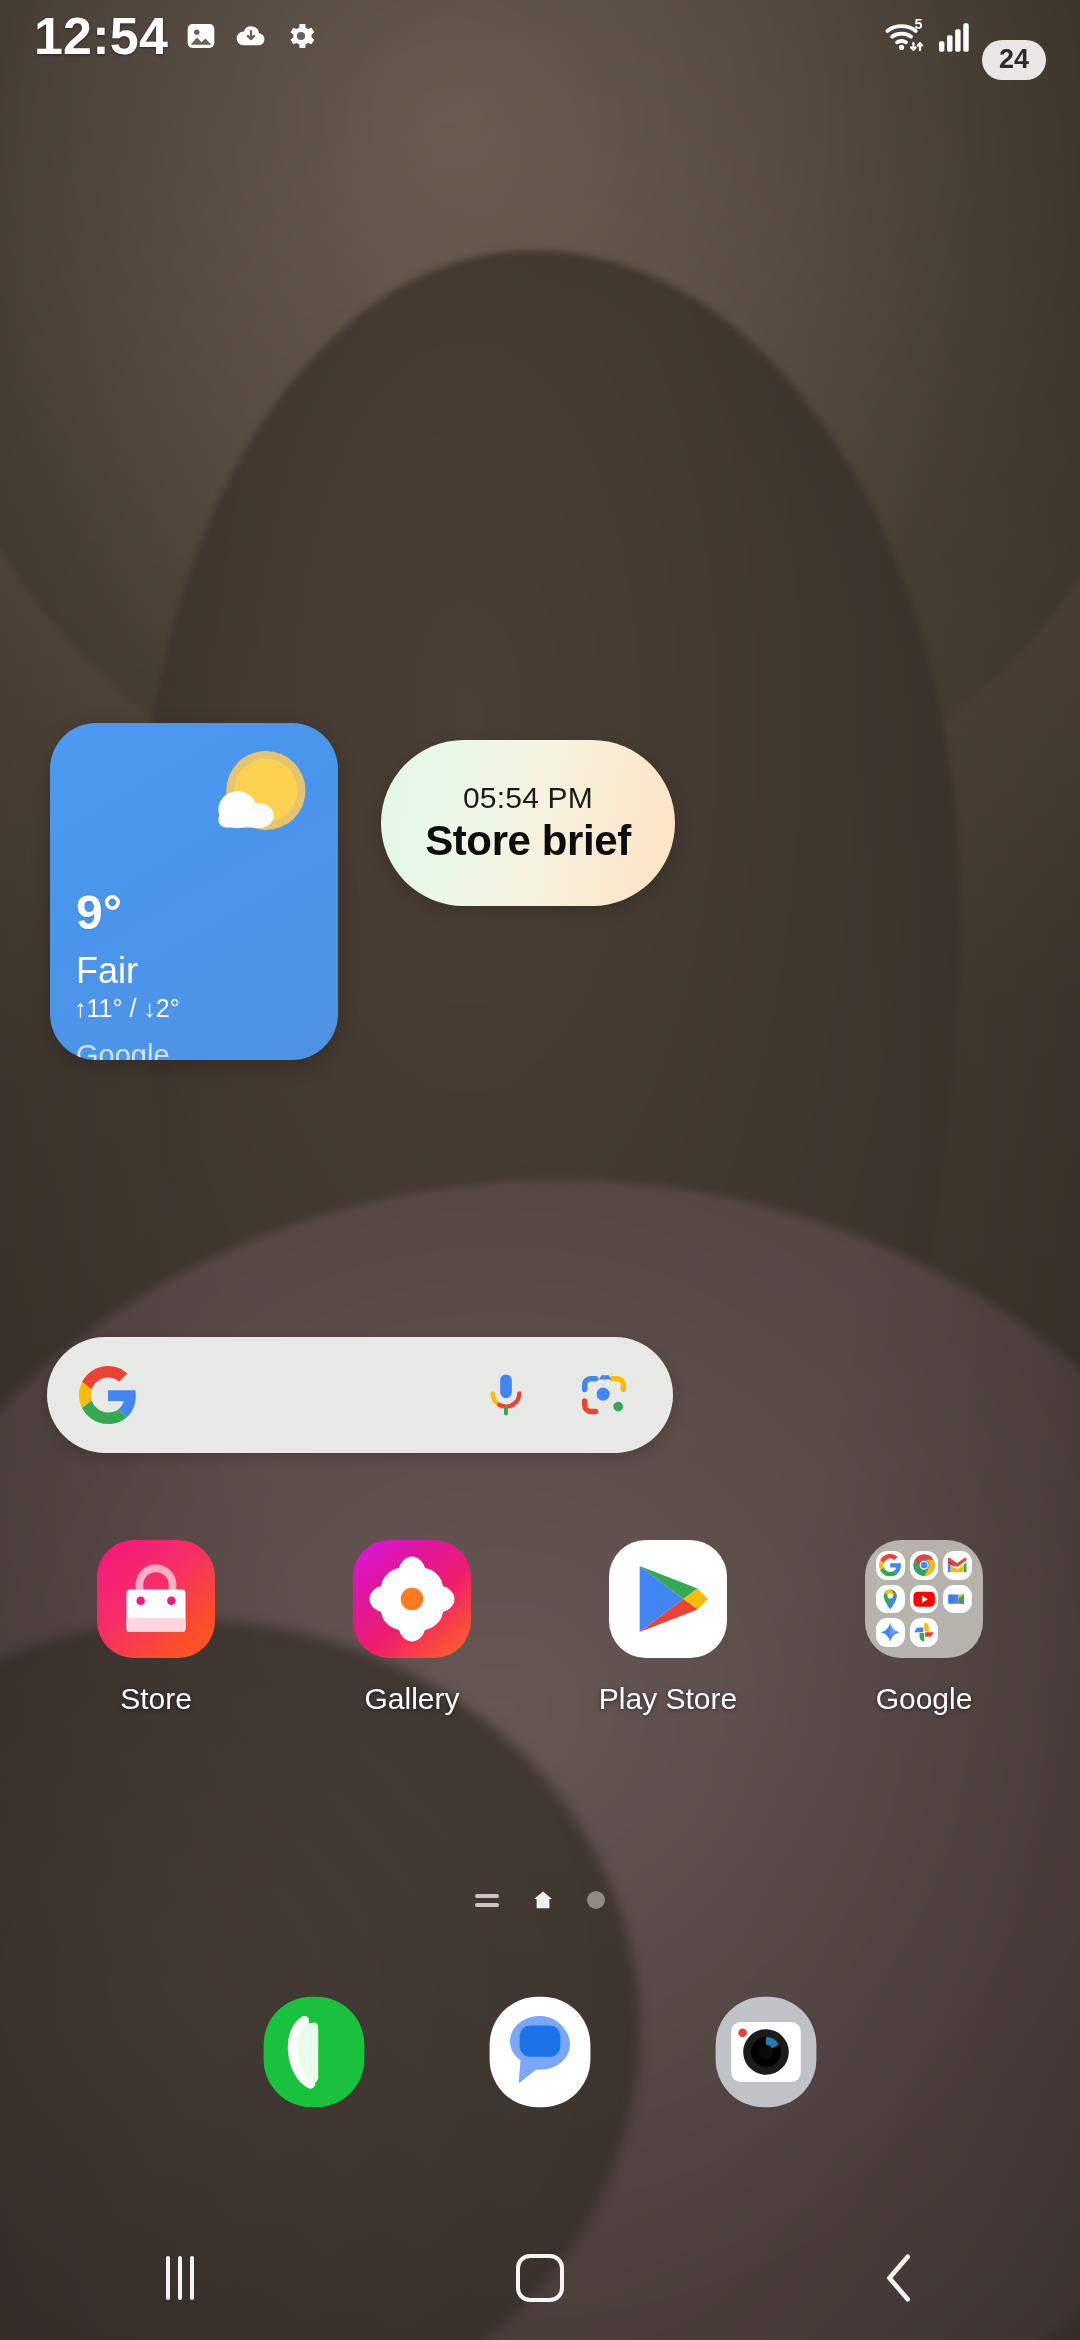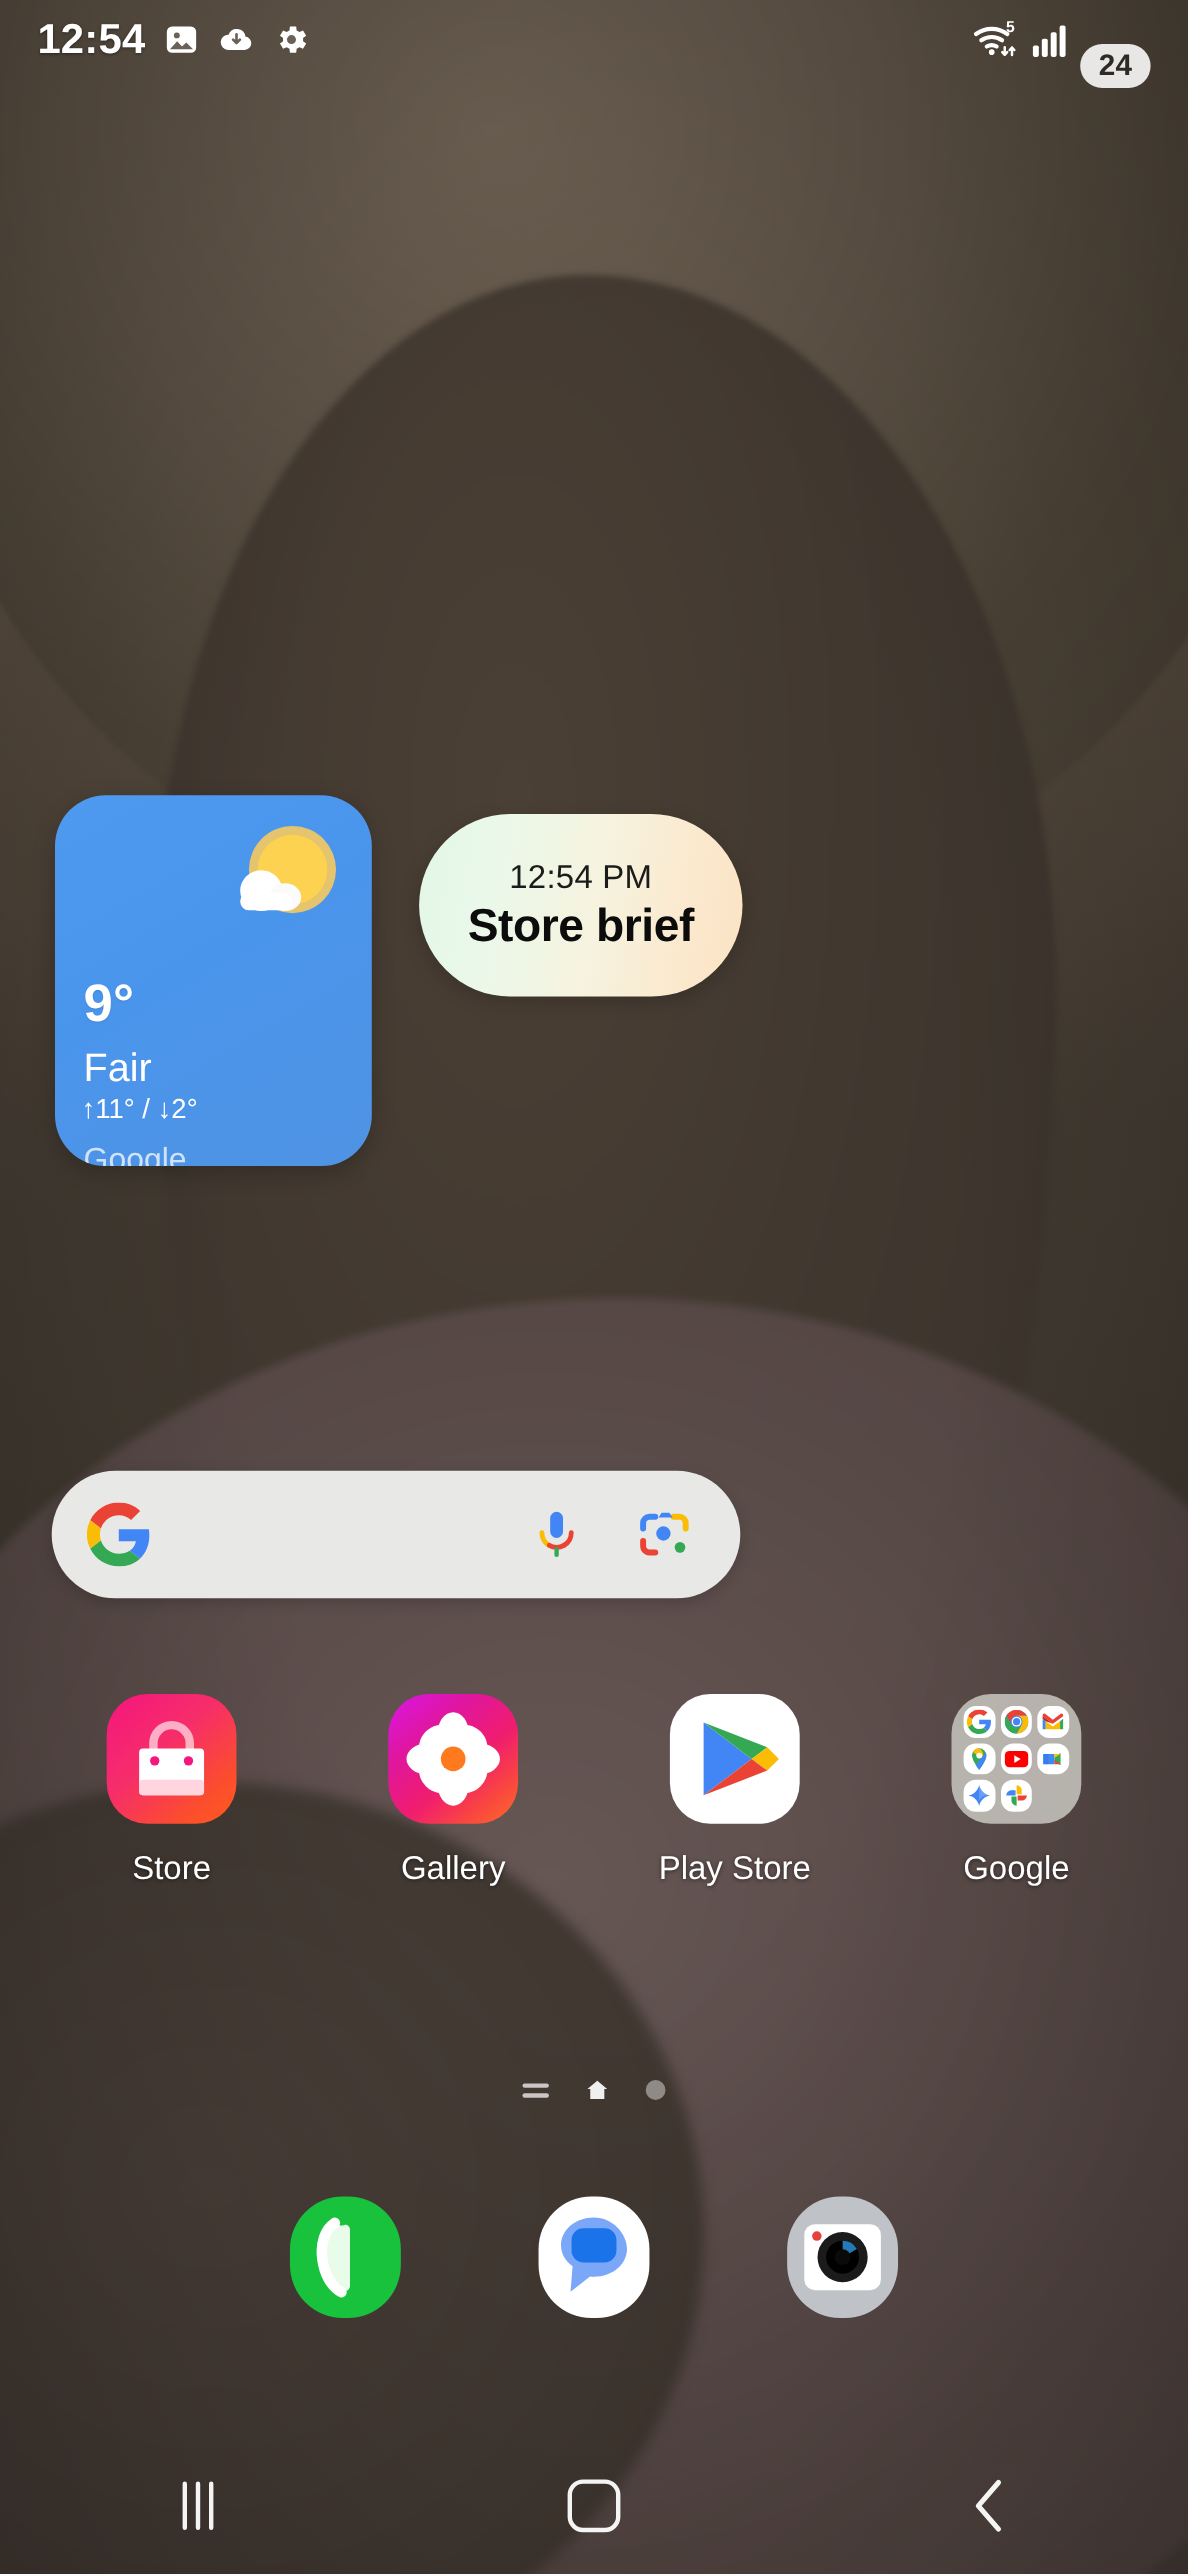--- a/index.html
+++ b/index.html
@@ -49,21 +49,21 @@
   #screen { position:absolute; inset:0; z-index:2; }
 
   
   .statusbar {
     position:absolute; top:0; left:0; width:1080px; height:72px;
     display:flex; align-items:center; justify-content:space-between;
     padding:0 34px 0 34px;
   }
   .sb-left { display:flex; align-items:center; gap:16px; }
   .sb-clock {
-    color:#fff; font-size:38px; font-weight:700; letter-spacing:.2px;
+    color:#fff; font-size:52px; font-weight:700; letter-spacing:.2px;
     text-shadow:0 1px 3px rgba(0,0,0,.45);
   }
   .sb-right { display:flex; align-items:center; gap:11px; }
   .battery-pill {
     min-width:64px; height:40px; border-radius:20px;
     background:rgba(255,255,255,.88);
     display:flex; align-items:center; justify-content:center;
     padding:0 10px;
     margin-top:47px;
   }
@@ -237,21 +237,21 @@
       <ellipse cx="54" cy="55" rx="11" ry="9.5" fill="#fbfbfb"></ellipse>
       <rect x="23" y="52" width="36" height="12" rx="6" fill="#ffffff"></rect>
     </svg>
     <div class="ww-temp">9°</div>
     <div class="ww-cond">Fair</div>
     <div class="ww-hilo">↑11° / ↓2°</div>
     <div class="ww-city">Google</div>
   </div>
 
   <div class="widget-brief">
-    <div class="wb-time">12:54 PM</div>
+    <div class="wb-time">05:54 PM</div>
     <div class="wb-title">Store brief</div>
   </div>
 
   <div class="searchbar">
     <svg class="sb-g" viewBox="0 0 48 48">
       <path fill="#EA4335" d="M24 9.5c3.54 0 6.71 1.22 9.21 3.6l6.85-6.85C35.9 2.38 30.47 0 24 0 14.62 0 6.51 5.38 2.56 13.22l7.98 6.19C12.43 13.72 17.74 9.5 24 9.5z"></path>
       <path fill="#4285F4" d="M46.98 24.55c0-1.57-.15-3.09-.38-4.55H24v9.02h12.94c-.58 2.96-2.26 5.48-4.78 7.18l7.73 6c4.51-4.18 7.09-10.36 7.09-17.65z"></path>
       <path fill="#FBBC05" d="M10.53 28.59c-.48-1.45-.76-2.99-.76-4.59s.27-3.14.76-4.59l-7.98-6.19C.92 16.46 0 20.12 0 24c0 3.88.92 7.54 2.56 10.78l7.97-6.19z"></path>
       <path fill="#34A853" d="M24 48c6.48 0 11.93-2.13 15.89-5.81l-7.73-6c-2.15 1.45-4.92 2.3-8.16 2.3-6.26 0-11.57-4.22-13.47-9.91l-7.98 6.19C6.51 42.62 14.62 48 24 48z"></path>
     </svg>

